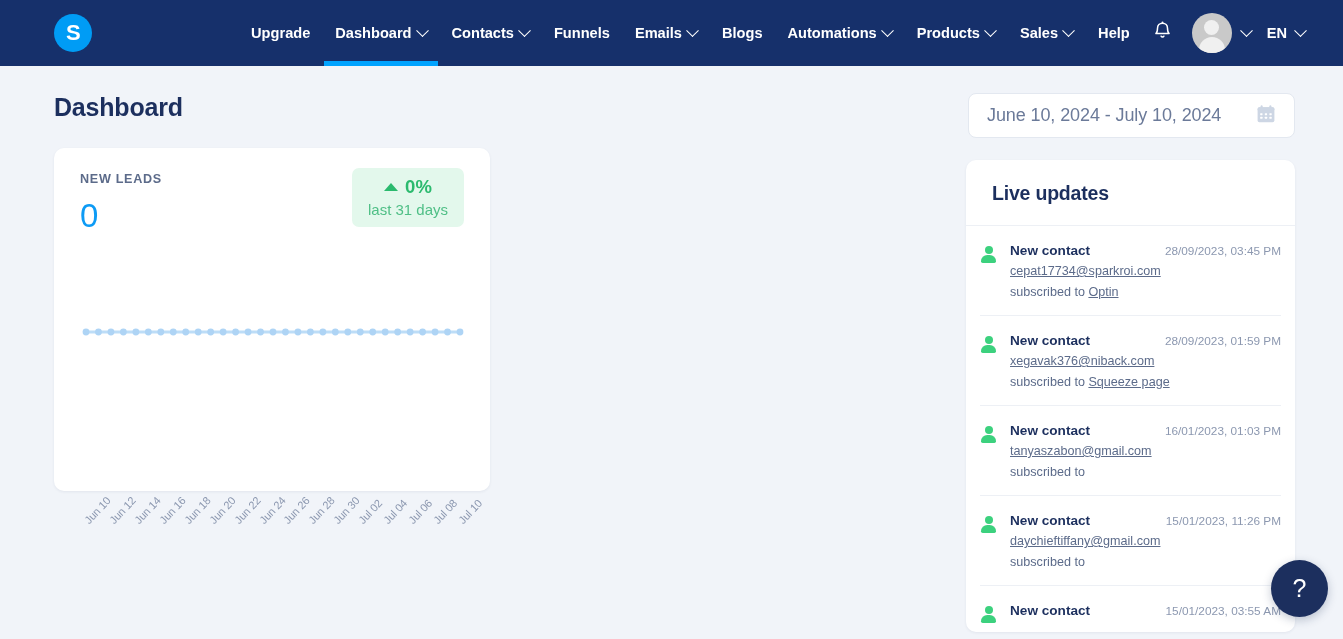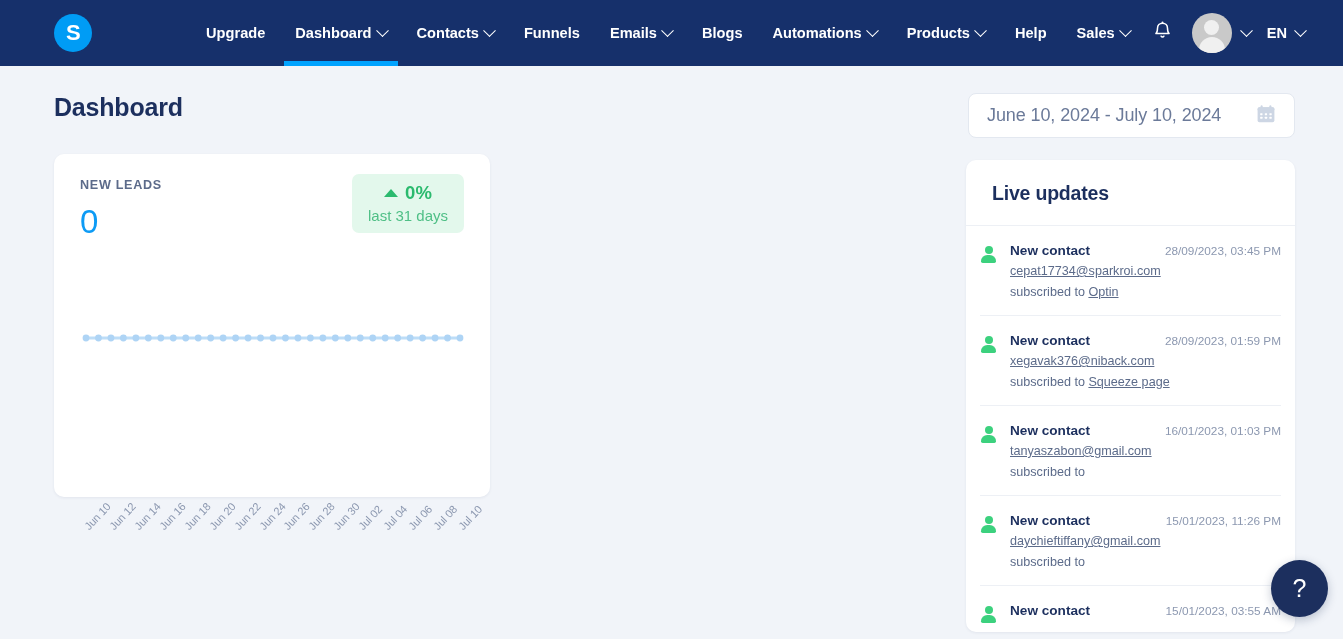--- a/index.html
+++ b/index.html
@@ -42,21 +42,21 @@
     line-height: 1;
     flex: none;
     letter-spacing: -0.5px;
   }
 
   .nav-menu {
     display: flex;
     align-items: center;
     margin-left: auto;
     height: 100%;
-    gap: 8px;
+    gap: 3px;
   }
 
   .nav-item {
     position: relative;
     height: 100%;
     display: flex;
     align-items: center;
     gap: 6px;
     padding: 0 11px;
     color: #ffffff;
@@ -207,21 +207,21 @@
   
   .card {
     background: #ffffff;
     border-radius: 10px;
     box-shadow: 0 1px 3px rgba(25, 45, 90, 0.07);
   }
 
   .leads-card {
     width: 436px;
     height: 343px;
-    margin-top: 16px;
+    margin-top: 10px;
     padding: 24px 26px 0 26px;
     position: relative;
   }
 
   .leads-head {
     display: flex;
     justify-content: space-between;
     align-items: flex-start;
   }
 
@@ -465,25 +465,25 @@
       </div>
       <div class="nav-item">
         <span>Automations</span>
         <span class="caret"></span>
       </div>
       <div class="nav-item">
         <span>Products</span>
         <span class="caret"></span>
       </div>
       <div class="nav-item">
-        <span>Help</span>
-      </div>
-      <div class="nav-item">
         <span>Sales</span>
         <span class="caret"></span>
+      </div>
+      <div class="nav-item">
+        <span>Help</span>
       </div>
     </nav>
 
   <div class="bell-wrap">
     <span>
       <svg width="19" height="20" viewBox="0 0 19 20" fill="none">
         <path d="M9.5 2.2c-2.9 0-5 2.2-5 5 0 4-1.6 5.3-1.6 5.3h13.2s-1.6-1.3-1.6-5.3c0-2.8-2.1-5-5-5z" stroke="#ffffff" stroke-width="1.5" stroke-linejoin="round" fill="none"></path>
         <path d="M8.1 15.2a1.6 1.6 0 0 0 2.8 0" stroke="#ffffff" stroke-width="1.5" stroke-linecap="round"></path>
         <circle cx="9.5" cy="1.6" r="1" fill="#ffffff"></circle>
       </svg>

